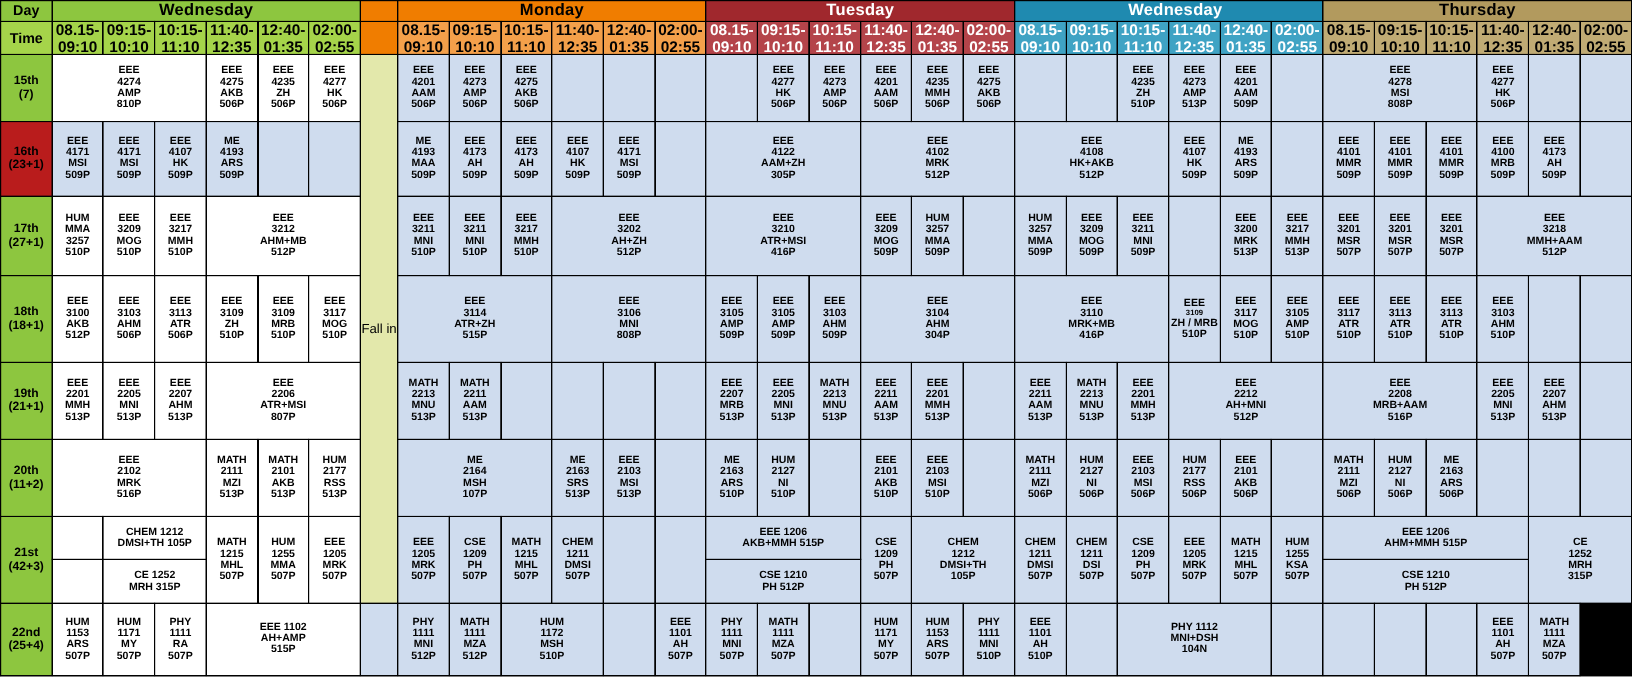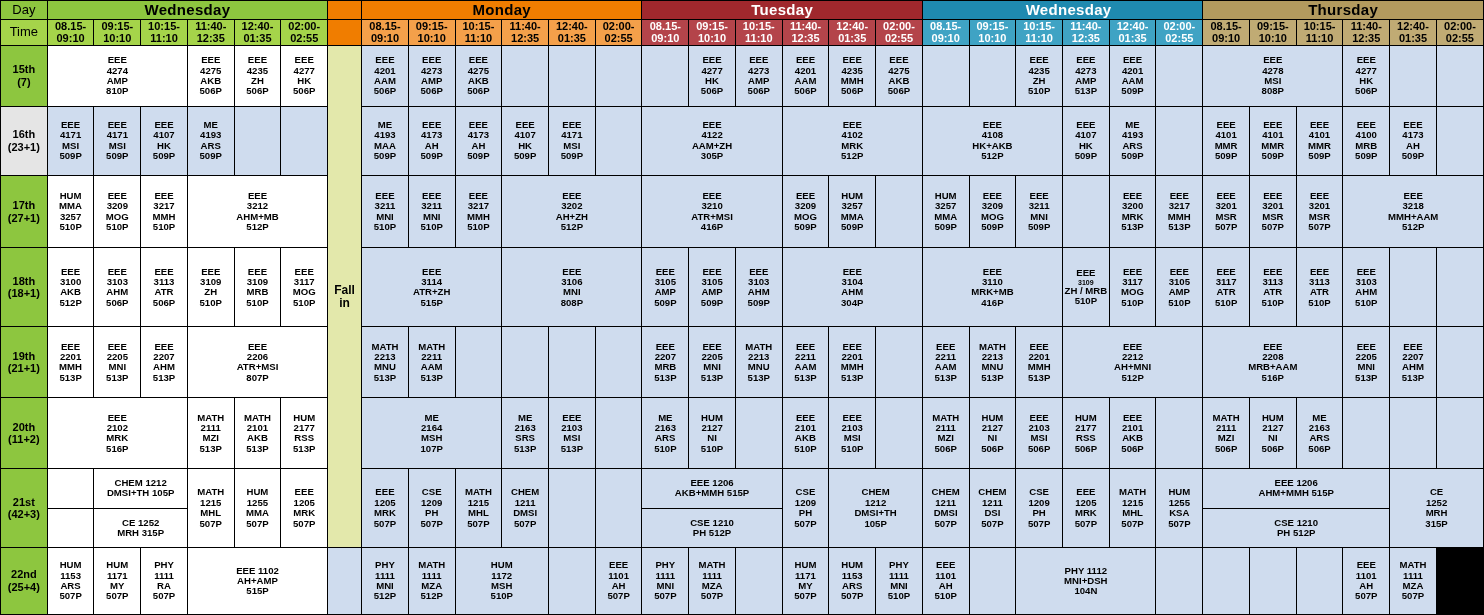--- a/index.html
+++ b/index.html
@@ -1,42 +1,42 @@
 <!DOCTYPE html>
 <html><head>
 <meta charset="utf-8">
 <style>
   html,body{margin:0;padding:0;background:#fff;}
   body{font-family:"Liberation Sans", sans-serif;}
   #sheet{width:1484px;height:615px;overflow:hidden;position:relative;background:#000;}
   table{border-collapse:collapse;width:1484px;height:615px;table-layout:fixed;}
   td,th{border:1px solid #000;padding:0;text-align:center;vertical-align:middle;font-size:10px;line-height:1.08;overflow:hidden;}
   .hdr-day{font-weight:bold;font-size:15px;letter-spacing:.3px;}
-  .hdr-time{font-weight:bold;font-size:11px;line-height:1.05;}
-  .corner{font-weight:normal;font-size:13px;margin-left:40px;}
+  .hdr-time{font-weight:bold;font-size:14px;line-height:1.05;}
+  .corner{font-weight:bold;font-size:13px;margin-left:40px;}
   .rowlabel{font-weight:bold;font-size:11px;line-height:1.15;}
   .cell{font-size:9.6px;font-weight:bold;}
   .cell .l1{display:block;}
   .cell .l2{display:block;}
   .cell .l3{display:block;}
   .small{font-size:7px;}
-  .fallin{font-weight:bold;font-size:12px;background:#e3e8ab;margin-top:43px;}
+  .fallin{font-weight:normal;font-size:12px;background:#e3e8ab;margin-top:43px;}
   
   .sun-h{background:#8dc63f;}
   .mon-h{background:#f07d00;}
   .tue-h{background:#a0282d;color:#fff;}
   .wed-h{background:#1f8ab0;color:#fff;padding-left:12px;}
   .thu-h{background:#b29a5e;}
   .sun-t{background:#a5d44a;}
   .mon-t{background:#f4a04a;}
   .tue-t{background:#b4444a;color:#fff;}
   .wed-t{background:#3fa3c4;color:#fff;}
   .thu-t{background:#c0ab74;}
   .lbl-15{background:#8dc63f;}
-  .lbl-16{background:#e5e5e5;}
+  .lbl-16{background:#b91c1c;}
   .lbl-17{background:#8dc63f;}
   .lbl-18{background:#8dc63f;}
   .lbl-19{background:#8dc63f;}
   .lbl-20{background:#8dc63f;}
   .lbl-21{background:#8dc63f;}
   .lbl-22{background:#8dc63f;}
   .c-white{background:#ffffff;}
   .c-blue{background:#cfdcee;}
 </style>
 </head>

